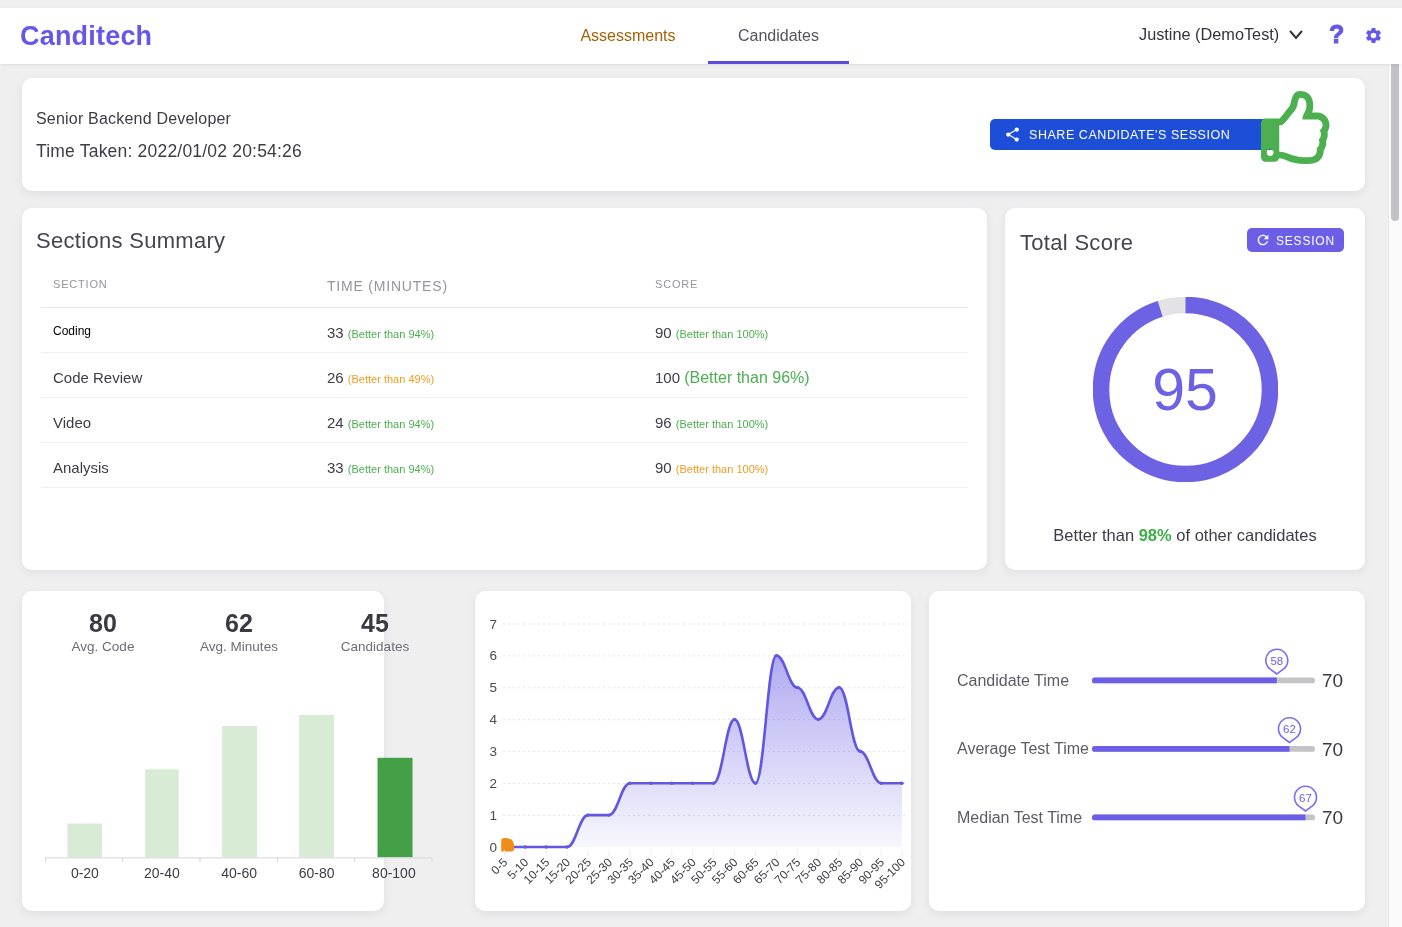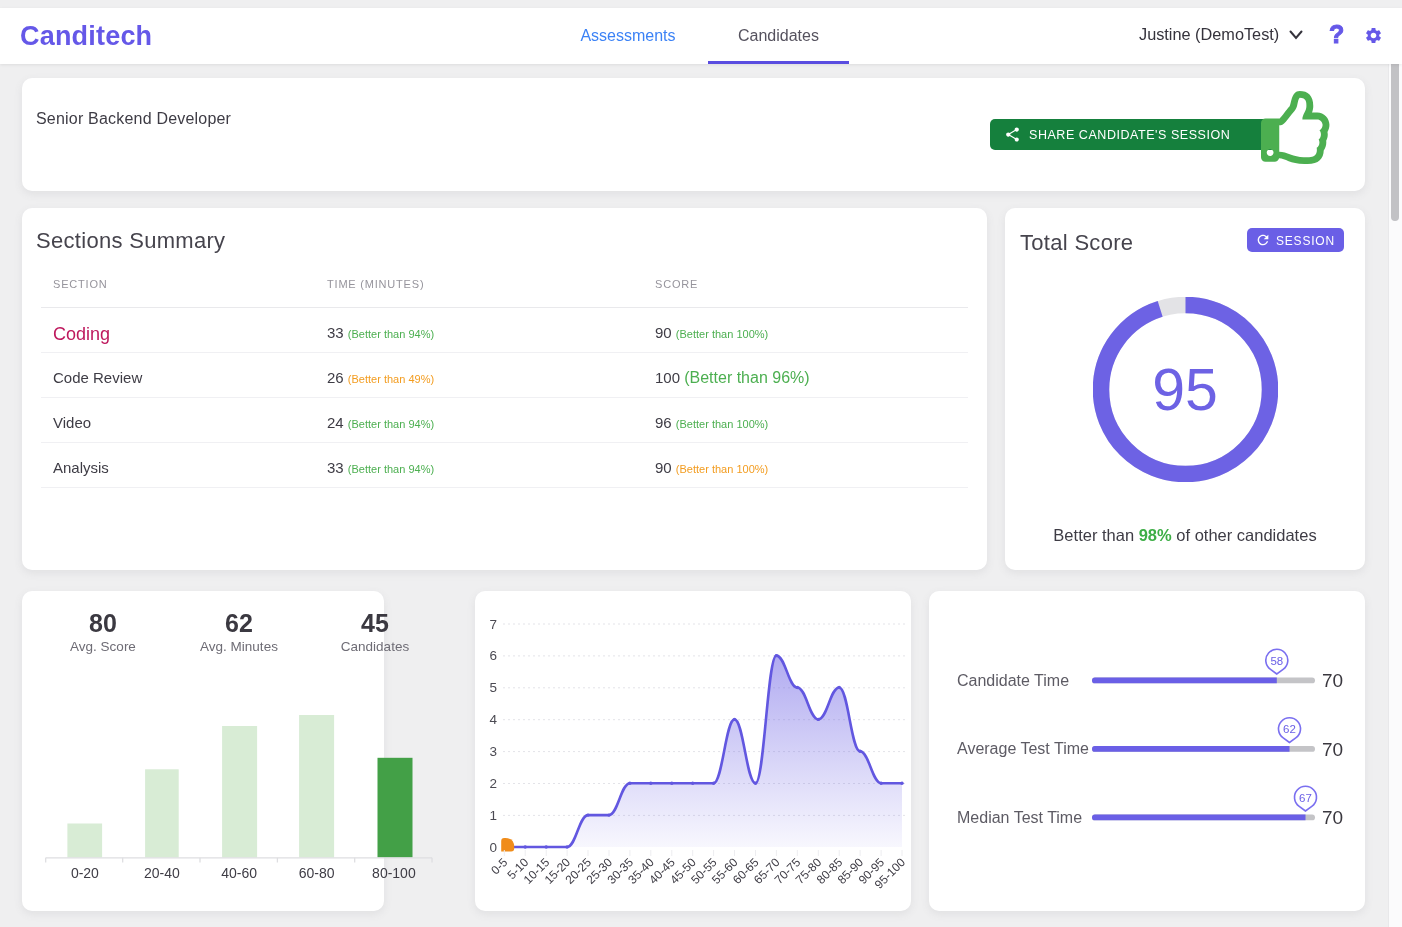--- a/index.html
+++ b/index.html
@@ -5,55 +5,56 @@
 * { margin:0; padding:0; box-sizing:border-box; }
 html,body { width:1402px; height:927px; font-family:"Liberation Sans",sans-serif; background:#efeff0; overflow:hidden; position:relative; }
 .abs { position:absolute; }
 .card { position:absolute; background:#fff; border-radius:10px; box-shadow:0 3px 8px rgba(100,100,110,0.10); }
 </style>
 </head>
 <body>
 
 <div class="abs" style="left:0;top:8px;width:1402px;height:56px;background:#ffffff;box-shadow:0 1px 3px rgba(0,0,0,0.08);z-index:5;">
   <div class="abs" style="left:20px;top:13px;font-size:27px;font-weight:bold;color:#6558e8;letter-spacing:0.2px;">Canditech</div>
-  <div class="abs" style="left:548px;top:0;width:160px;height:56px;line-height:56px;text-align:center;font-size:16px;color:#3b82f6;">Assessments</div>
+  <div class="abs" style="left:548px;top:0;width:160px;height:56px;line-height:56px;text-align:center;font-size:16px;color:#a16207;">Assessments</div>
   <div class="abs" style="left:708px;top:0;width:141px;height:56px;line-height:56px;text-align:center;font-size:16px;color:#55525e;">Candidates</div>
   <div class="abs" style="left:708px;top:53px;width:141px;height:3px;background:#5a4de0;"></div>
   <div class="abs" style="left:1139px;top:17px;font-size:16.3px;color:#35333c;">Justine (DemoTest)</div>
   <svg class="abs" style="left:1289px;top:22px;" width="14" height="10" viewBox="0 0 14 10">
       <path d="M1.5 1.5 L7 8 L12.5 1.5" fill="none" stroke="#35333c" stroke-width="2" stroke-linecap="round"></path>
     </svg>
   <div class="abs" style="left:1329px;top:12px;font-size:25px;font-weight:bold;color:#6558e8;-webkit-text-stroke:1px #6558e8;">?</div>
   <svg class="abs" style="left:1364px;top:18px;" width="19" height="19" viewBox="0 0 24 24">
       <path fill="#6558e8" d="M19.14 12.94c.04-.3.06-.61.06-.94 0-.32-.02-.64-.07-.94l2.03-1.58c.18-.14.23-.41.12-.61l-1.92-3.32c-.12-.22-.37-.29-.59-.22l-2.39.96c-.5-.38-1.03-.7-1.62-.94l-.36-2.54c-.04-.24-.24-.41-.48-.41h-3.84c-.24 0-.43.17-.47.41l-.36 2.54c-.59.24-1.13.57-1.62.94l-2.39-.96c-.22-.08-.47 0-.59.22L2.74 8.87c-.12.21-.08.47.12.61l2.03 1.58c-.05.3-.09.63-.09.94s.02.64.07.94l-2.03 1.58c-.18.14-.23.41-.12.61l1.92 3.32c.12.22.37.29.59.22l2.39-.96c.5.38 1.03.7 1.62.94l.36 2.54c.05.24.24.41.48.41h3.84c.24 0 .44-.17.47-.41l.36-2.54c.59-.24 1.13-.56 1.62-.94l2.39.96c.22.08.47 0 .59-.22l1.92-3.32c.12-.22.07-.47-.12-.61l-2.01-1.58zM12 15.6c-1.98 0-3.6-1.62-3.6-3.6s1.62-3.6 3.6-3.6 3.6 1.62 3.6 3.6-1.62 3.6-3.6 3.6z"></path>
     </svg>
 </div>
 
 <div class="card" style="left:22px;top:78px;width:1343px;height:113px;">
   <div class="abs" style="left:14px;top:32px;font-size:16px;color:#3e3c45;letter-spacing:0.2px;">Senior Backend Developer</div>
-  <div class="abs" style="left:968px;top:41px;width:286px;height:31px;background:#15803d;border-radius:5px;color:#fff;">
+  <div class="abs" style="left:14px;top:63px;font-size:17.5px;color:#3e3c45;letter-spacing:0.2px;">Time Taken: 2022/01/02 20:54:26</div>
+  <div class="abs" style="left:968px;top:41px;width:286px;height:31px;background:#1d4ed8;border-radius:5px;color:#fff;">
     <svg class="abs" style="left:14px;top:7px;" width="17" height="17" viewBox="0 0 24 24">
         <path fill="#fff" d="M18 16.08c-.76 0-1.44.3-1.96.77L8.91 12.7c.05-.23.09-.46.09-.7s-.04-.47-.09-.7l7.05-4.11c.54.5 1.25.81 2.04.81 1.66 0 3-1.34 3-3s-1.34-3-3-3-3 1.34-3 3c0 .24.04.47.09.7L8.04 9.81C7.5 9.31 6.79 9 6 9c-1.66 0-3 1.34-3 3s1.34 3 3 3c.79 0 1.5-.31 2.04-.81l7.12 4.16c-.05.21-.08.43-.08.65 0 1.61 1.31 2.92 2.92 2.92s2.92-1.31 2.92-2.92-1.31-2.92-2.92-2.92z"></path>
       </svg>
     <span class="abs" style="left:39px;top:9px;font-size:12.5px;letter-spacing:0.55px;white-space:nowrap;">SHARE CANDIDATE'S SESSION</span>
   </div>
   <svg class="abs" style="left:1239px;top:13px;" width="73" height="73" viewBox="0 0 512 512">
       <path fill="#4caf50" fill-rule="evenodd" d="M466.27 286.69C475.04 271.84 480 256 480 236.85c0-44.015-37.218-85.58-85.82-85.58H357.7c4.92-12.81 8.85-28.13 8.85-46.54C366.55 31.936 328.86 0 271.28 0c-61.607 0-58.093 94.933-71.76 108.6-22.747 22.747-49.615 66.447-68.76 83.4H32c-17.673 0-32 14.327-32 32v240c0 17.673 14.327 32 32 32h64c14.893 0 27.408-10.174 30.978-23.95 44.509 1.001 75.06 39.94 177.802 39.94 7.22 0 15.22.01 22.22.01 77.117 0 111.986-39.423 112.94-95.33 13.319-18.425 20.299-43.122 17.34-66.99 9.854-18.452 13.664-40.343 8.99-62.99zm-61.75 53.83c12.56 21.13 1.26 49.41-13.94 57.57 7.7 48.78-17.608 65.9-53.12 65.9h-37.82c-71.639 0-118.414-37.82-171.64-37.82V240h10.92c28.36 0 67.98-70.89 94.54-97.46 28.36-28.36 18.91-75.63 37.82-94.54 47.27 0 47.27 32.98 47.27 56.73 0 39.17-28.36 56.72-28.36 94.54h103.99c21.11 0 37.73 18.91 37.82 37.82.09 18.9-12.82 37.81-22.27 37.81 13.489 14.555 16.371 45.236-5.21 65.62zM88 432c0 13.255-10.745 24-24 24s-24-10.745-24-24 10.745-24 24-24 24 10.745 24 24z"></path>
     </svg>
 </div>
 
 <div class="card" style="left:22px;top:208px;width:965px;height:362px;">
   <div class="abs" style="left:14px;top:20px;font-size:22px;color:#46444d;letter-spacing:0.3px;">Sections Summary</div>
 
   <div class="abs" style="left:31px;top:70px;font-size:11px;color:#96949c;letter-spacing:0.8px;">SECTION</div>
-  <div class="abs" style="left:305px;top:70px;font-size:11px;color:#96949c;letter-spacing:0.8px;">TIME (MINUTES)</div>
+  <div class="abs" style="left:305px;top:70px;font-size:14px;color:#96949c;letter-spacing:0.8px;">TIME (MINUTES)</div>
   <div class="abs" style="left:633px;top:70px;font-size:11px;color:#96949c;letter-spacing:0.8px;">SCORE</div>
   <div class="abs" style="left:19px;top:99px;width:927px;height:1px;background:#e9e9ec;"></div>
 
-  <div class="abs" style="left:31px;top:116px;font-size:18px;color:#be185d;">Coding</div>
+  <div class="abs" style="left:31px;top:116px;font-size:12px;color:#000000;">Coding</div>
   <div class="abs" style="left:305px;top:116px;font-size:15px;color:#3e3c45;">33 <span style="font-size:11px;color:#4caf50;">(Better than 94%)</span></div>
   <div class="abs" style="left:633px;top:116px;font-size:15px;color:#3e3c45;">90 <span style="font-size:11px;color:#4caf50;">(Better than 100%)</span></div>
   <div class="abs" style="left:19px;top:144px;width:927px;height:1px;background:#f0f0f3;"></div>
   <div class="abs" style="left:31px;top:161px;font-size:15px;color:#3e3c45;">Code Review</div>
   <div class="abs" style="left:305px;top:161px;font-size:15px;color:#3e3c45;">26 <span style="font-size:11px;color:#f39c1f;">(Better than 49%)</span></div>
   <div class="abs" style="left:633px;top:161px;font-size:15px;color:#3e3c45;">100 <span style="font-size:16px;color:#4caf50;margin-top:7px;">(Better than 96%)</span></div>
   <div class="abs" style="left:19px;top:189px;width:927px;height:1px;background:#f0f0f3;"></div>
   <div class="abs" style="left:31px;top:206px;font-size:15px;color:#3e3c45;">Video</div>
   <div class="abs" style="left:305px;top:206px;font-size:15px;color:#3e3c45;">24 <span style="font-size:11px;color:#4caf50;">(Better than 94%)</span></div>
   <div class="abs" style="left:633px;top:206px;font-size:15px;color:#3e3c45;">96 <span style="font-size:11px;color:#4caf50;">(Better than 100%)</span></div>
@@ -77,21 +78,21 @@
     <circle cx="92.5" cy="92.5" r="84.5" fill="none" stroke="#e3e3e6" stroke-width="16.5"></circle>
     <circle cx="92.5" cy="92.5" r="84.5" fill="none" stroke="#6d62e4" stroke-width="16.5" stroke-dasharray="504.3 530.9" transform="rotate(-90 92.5 92.5)"></circle>
   </svg>
   <div class="abs" style="left:80px;top:148px;width:200px;height:70px;text-align:center;font-size:59px;color:#6d62e4;">95</div>
   <div class="abs" style="left:0;top:318px;width:360px;text-align:center;font-size:16.5px;color:#3e3c45;">Better than <span style="color:#3dae46;font-weight:bold;">98%</span> of other candidates</div>
 </div>
 
 <div class="card" style="left:22px;top:591px;width:362px;height:320px;">
   <div class="abs" style="left:31px;top:18px;width:100px;text-align:center;">
       <div style="font-size:25px;font-weight:bold;color:#3b3941;">80</div>
-      <div style="font-size:13.5px;color:#6e6c75;margin-top:1px;">Avg. Score</div>
+      <div style="font-size:13.5px;color:#6e6c75;margin-top:1px;">Avg. Code</div>
     </div>
   <div class="abs" style="left:167px;top:18px;width:100px;text-align:center;">
       <div style="font-size:25px;font-weight:bold;color:#3b3941;">62</div>
       <div style="font-size:13.5px;color:#6e6c75;margin-top:1px;">Avg. Minutes</div>
     </div>
   <div class="abs" style="left:303px;top:18px;width:100px;text-align:center;">
       <div style="font-size:25px;font-weight:bold;color:#3b3941;">45</div>
       <div style="font-size:13.5px;color:#6e6c75;margin-top:1px;">Candidates</div>
     </div>
   <svg class="abs" style="left:0;top:0;" width="435" height="320" viewBox="0 0 435 320">

